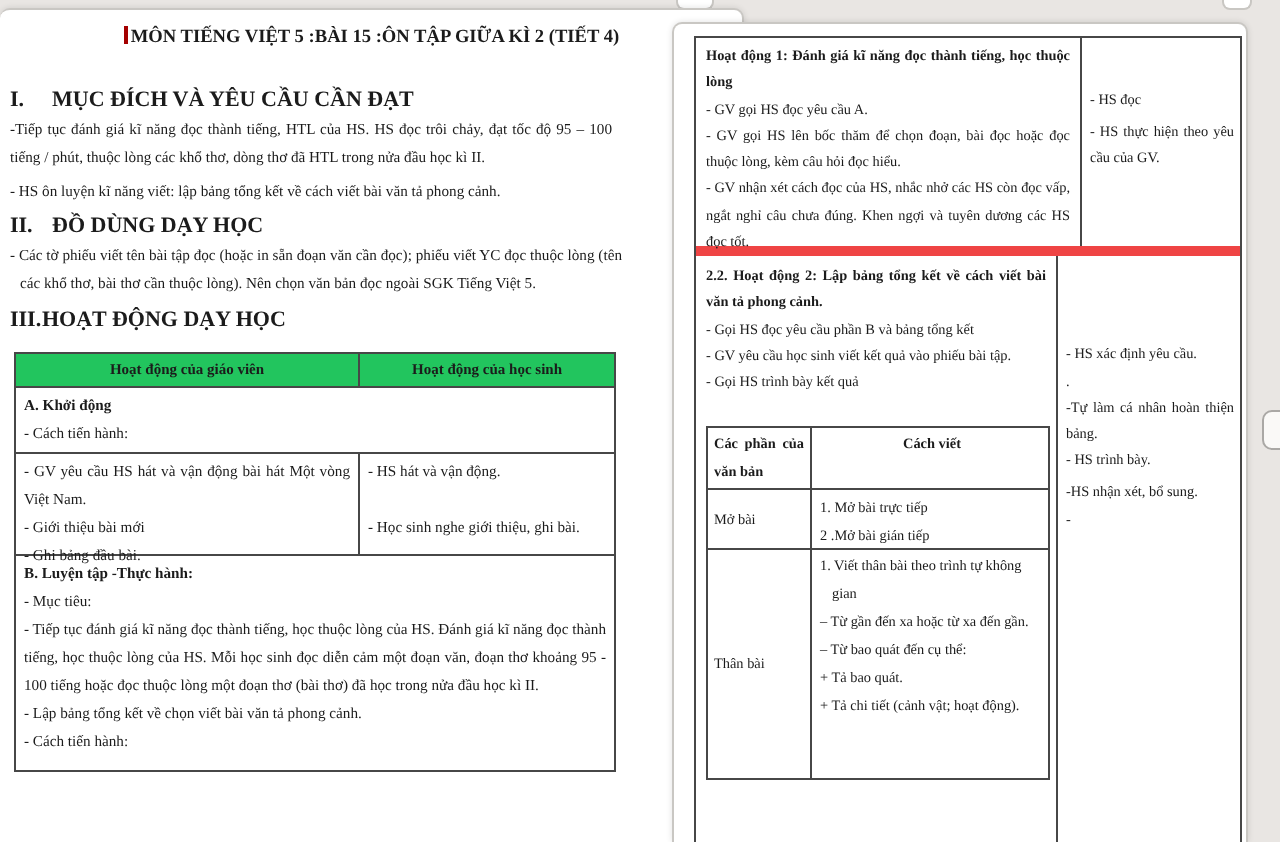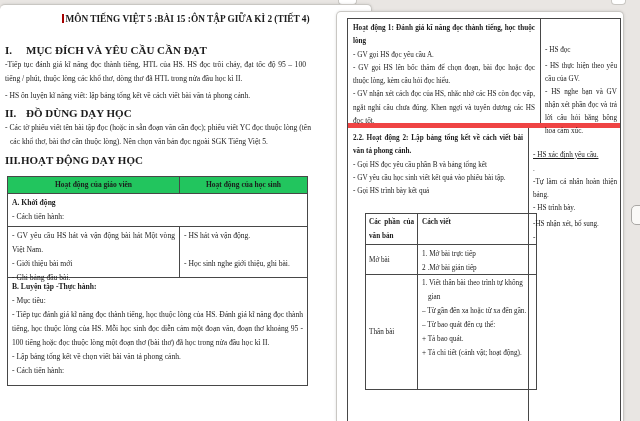--- a/index.html
+++ b/index.html
@@ -73,36 +73,36 @@
   .t2 .r1{display:flex;border-bottom:5px solid #ef4444;height:109px;box-sizing:border-box;}
   .t2 .r1 .gv{width:193px;border-right:1px solid #474747;box-sizing:border-box;
     padding:3px 5px 0 5px;text-align:justify;}
   .t2 .r1 .hs{flex:1;padding:0 3px 0 4px;text-align:justify;line-height:13px;}
   .t2 .r2{display:flex;height:294px;box-sizing:border-box;}
   .t2 .r2 .gv{width:181px;border-right:1px solid #474747;box-sizing:border-box;
     padding:4px 5px 0 5px;text-align:justify;}
   .t2 .r2 .hs{flex:1;padding:0 3px 0 4px;text-align:justify;line-height:13px;}
   .hs-i1{margin-top:25px;}
   .hs-i2{margin-top:3px;}
-  .hs2-i1{margin-top:21px;text-decoration:underline;}
+  .hs2-i1{margin-top:43px;}
   .hs2-dot{margin-top:1px;}
   .hs2-i4{margin-top:3px;}
   .hs2-dash{margin-top:1px;}
   
   .t3{
-    margin-top:15px;margin-left:12px;width:172px;box-sizing:border-box;
+    margin-top:15px;margin-left:0px;width:172px;box-sizing:border-box;
     border:1px solid #474747;font-size:7.2px;line-height:14px;text-align:left;
   }
   .t3 .trow{display:flex;border-bottom:1px solid #474747;}
   .t3 .trow:last-child{border-bottom:none;}
   .t3 .ca{width:52px;border-right:1px solid #474747;box-sizing:border-box;
     padding:1px 3px;display:flex;align-items:center;text-align:justify;}
   .t3 .cb{flex:1;padding:1px 2px 1px 4px;}
   .t3 .h-row .ca{font-weight:bold;align-items:flex-start;height:30px;}
-  .t3 .h-row .cb{font-weight:bold;}
+  .t3 .h-row .cb{font-weight:bold;text-align:center;}
   .t3 .mo .cb{padding-top:2px;}
   .t3 .mo{height:30px;box-sizing:border-box;}
   .t3 .than{height:114px;box-sizing:border-box;}
   .hang6{padding-left:6px;text-indent:-6px;}
 </style>
 </head>
 <body>
 
 <div class="sliver sliver-l"></div>
 <div class="sliver sliver-r"></div>
@@ -164,21 +164,20 @@
     <div class="r1">
       <div class="gv">
         <div class="bold">Hoạt động 1: Đánh giá kĩ năng đọc thành tiếng, học thuộc lòng</div>
         <div>- GV gọi HS đọc yêu cầu A.</div>
         <div>- GV gọi HS lên bốc thăm để chọn đoạn, bài đọc hoặc đọc thuộc lòng, kèm câu hỏi đọc hiểu.</div>
         <div>- GV nhận xét cách đọc của HS, nhắc nhở các HS còn đọc vấp, ngắt nghỉ câu chưa đúng. Khen ngợi và tuyên dương các HS đọc tốt.</div>
       </div>
       <div class="hs">
         <div class="hs-i1">- HS đọc</div>
         <div class="hs-i2">- HS thực hiện theo yêu cầu của GV.</div>
-        <div>- HS nghe bạn và GV nhận xét phần đọc và trả lời câu hỏi bằng bông hoa cảm xúc.</div>
       </div>
     </div>
     <div class="r2">
       <div class="gv">
         <div class="bold">2.2. Hoạt động 2: Lập bảng tổng kết về cách viết bài văn tả phong cảnh.</div>
         <div>- Gọi HS đọc yêu cầu phần B và bảng tổng kết</div>
         <div>- GV yêu cầu học sinh viết kết quả vào phiếu bài tập.</div>
         <div>- Gọi HS trình bày kết quả</div>
 
         <div class="t3">

